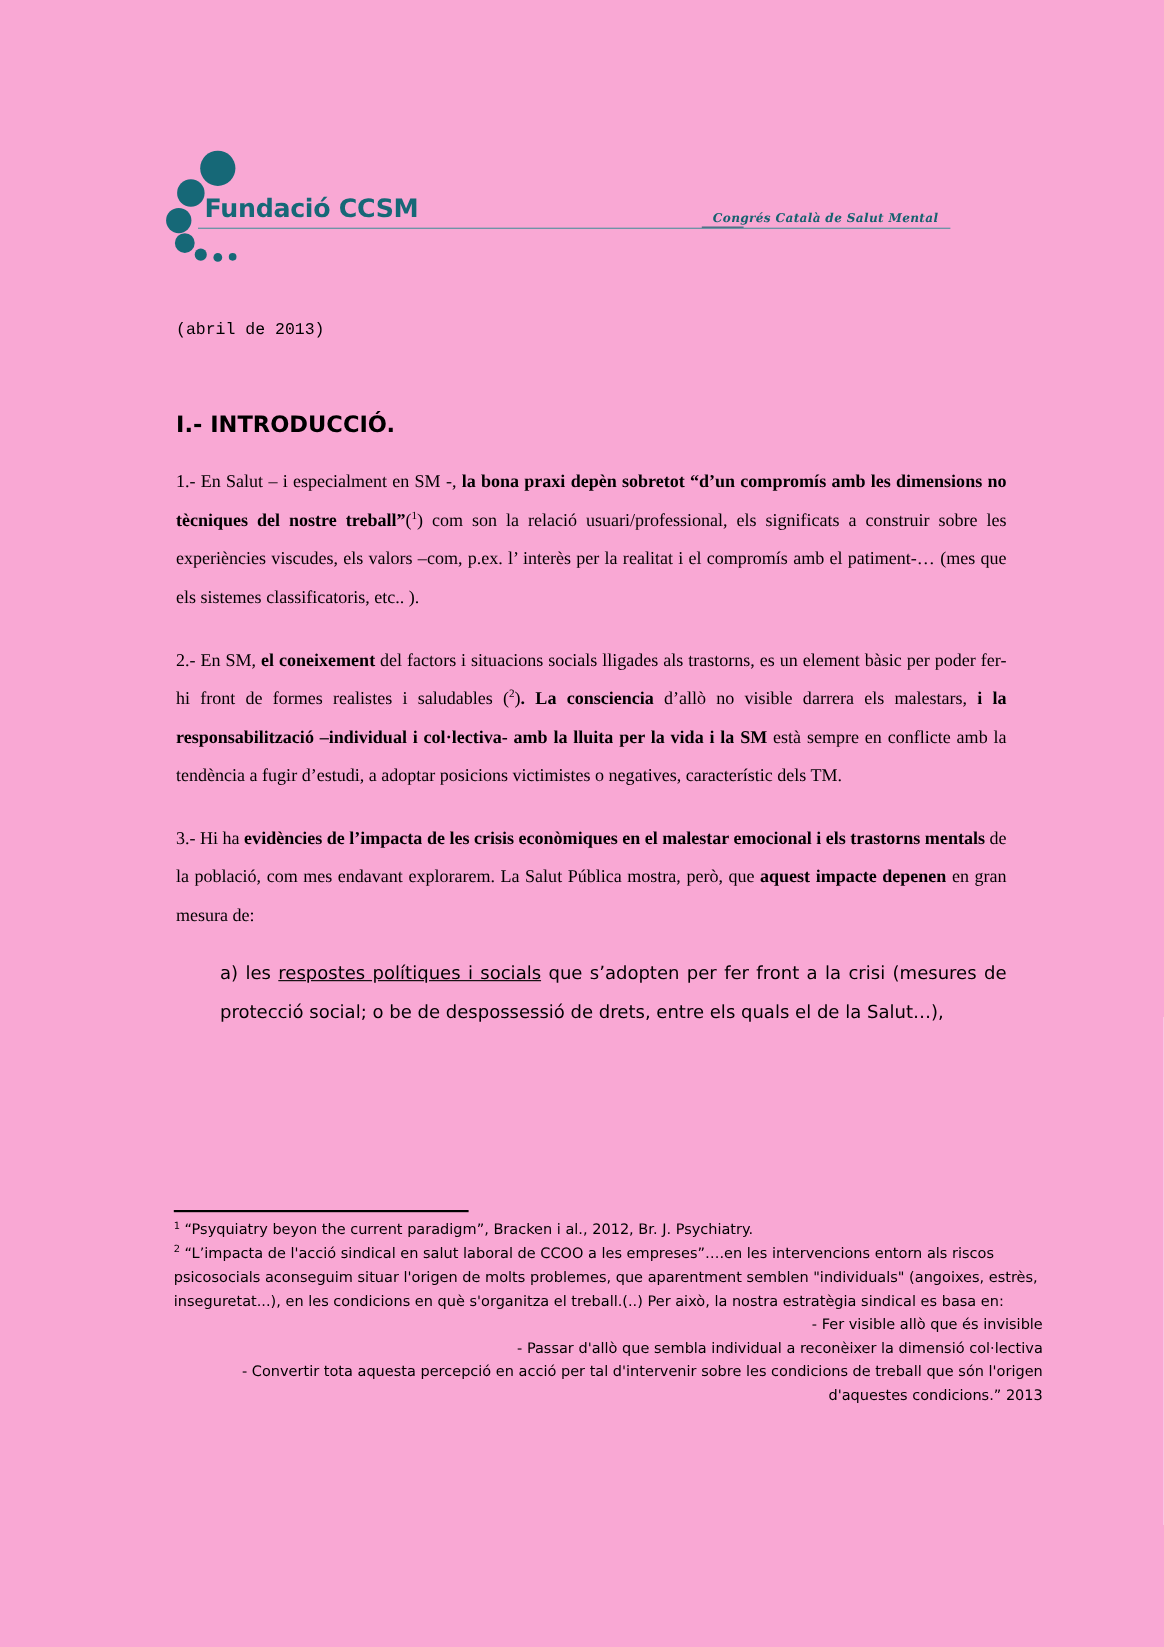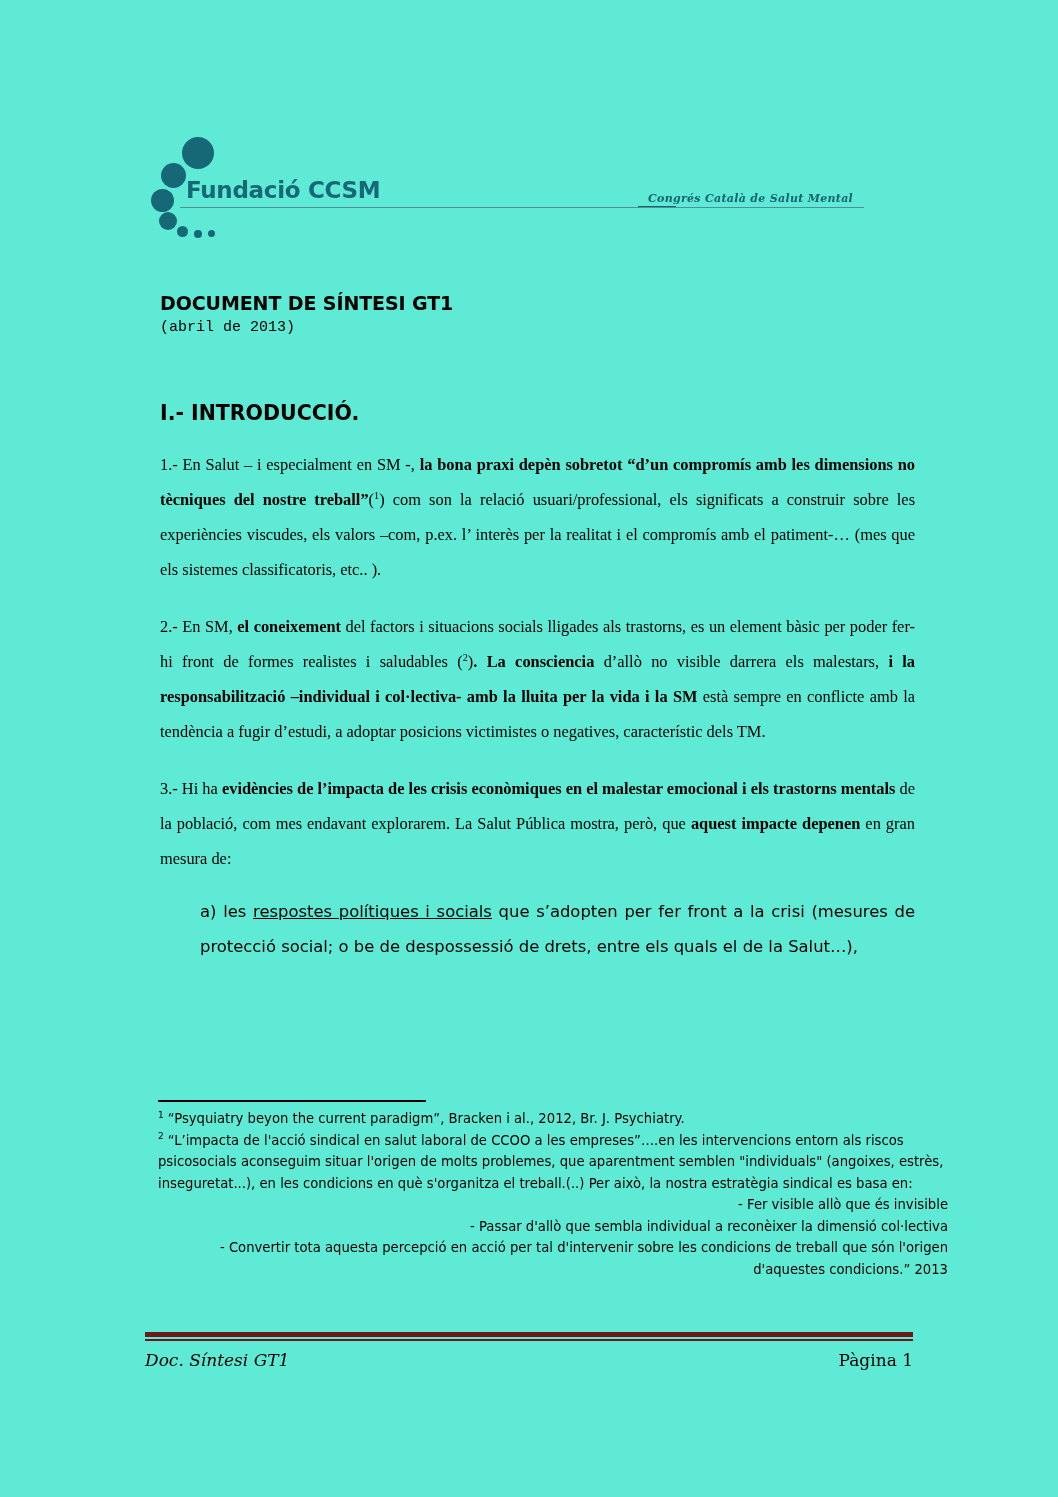--- a/index.html
+++ b/index.html
@@ -8,21 +8,21 @@
     background: #ffffff;
   }
   body {
     font-family: "Liberation Sans", sans-serif;
     color: #000000;
   }
   .page {
     position: relative;
     width: 1058px;
     height: 1497px;
-    background: #5eead4;
+    background: #f9a8d4;
     overflow: hidden;
     box-sizing: border-box;
   }
 
   
   .header {
     position: absolute;
     left: 0;
     top: 0;
     width: 1058px;
@@ -241,21 +241,20 @@
       </div>
       <div class="logo-wordmark">Fundació CCSM</div>
     </div>
     <div class="logo-rule"></div>
     <div class="tagline-dash"></div>
     <div class="tagline">Congrés Català de Salut Mental</div>
   </div>
 
   <div class="content">
 
-    <h1 class="doc-title">DOCUMENT DE SÍNTESI GT1</h1>
     <p class="doc-subtitle">(abril de 2013)</p>
 
     <h2 class="section-heading">I.- INTRODUCCIÓ.</h2>
 
     <p class="body-par"><span>1.- En Salut – i especialment en SM -, </span><span class="b">la bona praxi depèn sobretot “d’un compromís amb les dimensions no tècniques del nostre treball”</span><span>(</span><sup>1</sup><span>)</span><span> com son la relació usuari/professional, els significats a construir  sobre les experiències viscudes, els valors –com, p.ex.  l’ interès per la realitat i el compromís amb el patiment-… (mes que els sistemes classificatoris, etc.. ).</span></p>
 
     <p class="body-par"><span>2.- En SM, </span><span class="b">el coneixement</span><span>  del factors i situacions socials lligades als trastorns,  es un element bàsic per poder fer-hi front de formes realistes i saludables </span><span>(</span><sup>2</sup><span>)</span><span class="b">. La consciencia</span><span> d’allò no visible darrera els malestars, </span><span class="b">i la responsabilització –individual i col·lectiva- amb la lluita per la vida i la SM</span><span> està sempre en conflicte amb la tendència a fugir d’estudi, a adoptar posicions victimistes o negatives, característic dels TM.</span></p>
 
     <p class="body-par"><span>3.- Hi ha </span><span class="b">evidències de l’impacta de les crisis econòmiques en el malestar emocional i els trastorns mentals</span><span>  de la població, com mes endavant explorarem. La Salut Pública mostra, però,  que </span><span class="b">aquest impacte depenen</span><span> en gran mesura de:</span></p>
 
@@ -270,22 +269,14 @@
 
     <p class="fn"><span class="fn-mark">2</span><span>“L’impacta de l'acció sindical en salut laboral de CCOO a les empreses”….en les intervencions entorn als riscos psicosocials aconseguim situar l'origen de molts problemes, que aparentment semblen "individuals" (angoixes, estrès, inseguretat...), en les condicions en què s'organitza el treball.(..) Per això, la nostra estratègia sindical es basa en:</span></p>
 
     <ul class="fn-list">
       <li>- Fer visible allò que és invisible</li>
       <li>- Passar d'allò que sembla individual a reconèixer la dimensió col·lectiva</li>
       <li>- Convertir tota aquesta percepció en acció per tal d'intervenir sobre les condicions de treball que són l'origen d'aquestes condicions.”  2013</li>
     </ul>
   </div>
 
-  <div class="footer">
-    <div class="footer-rule-thick"></div>
-    <div class="footer-rule-thin"></div>
-    <div class="footer-row">
-      <span class="footer-left">Doc. Síntesi GT1</span>
-      <span class="footer-right">Pàgina 1</span>
-    </div>
-  </div>
 
 </div>
 
 </body></html>

